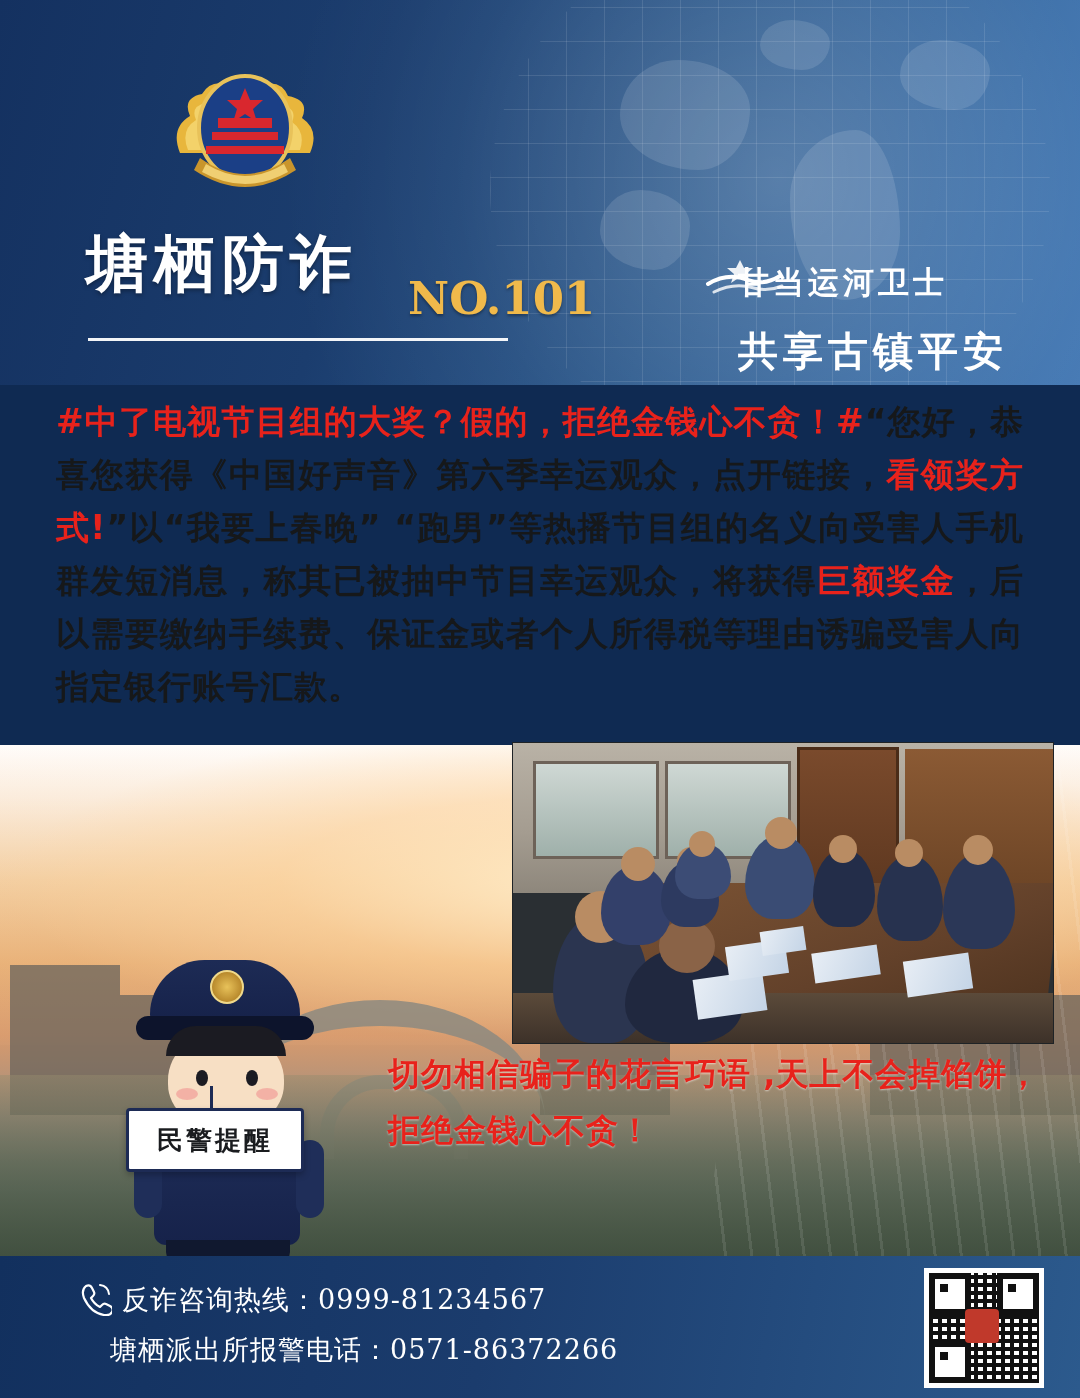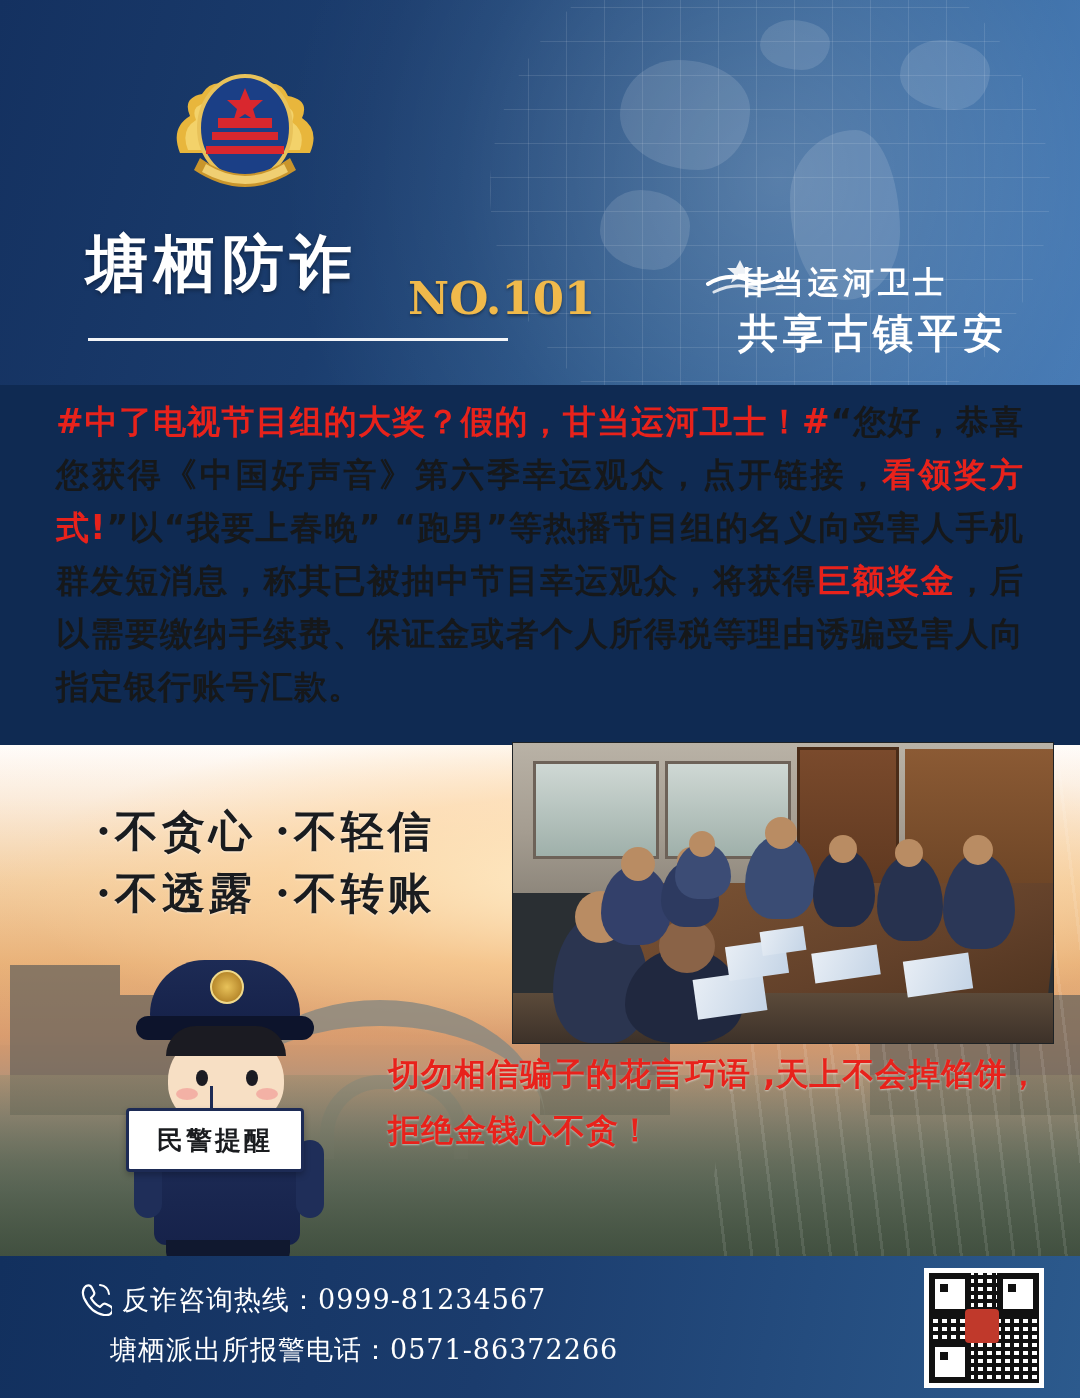--- a/index.html
+++ b/index.html
@@ -90,21 +90,21 @@
   .slogan .l1 {
     font-size: 31px;
     letter-spacing: 4px;
     font-weight: bold;
     white-space: nowrap;
   }
   .slogan .l2 {
     font-size: 40px;
     letter-spacing: 5px;
     font-weight: bold;
-    margin-top: 2px;
+    margin-top: 20px;
     white-space: nowrap;
   }
   .slogan-mark {
     position: absolute;
     right: 296px; top: 258px;
     width: 80px; height: 38px;
   }
 
   
   .main-text {
@@ -420,27 +420,23 @@
     <div class="bldg b3"></div>
     <div class="bldg b4"></div>
     <div class="bldg b5"></div>
     <div class="bridge"></div>
     <div class="bridge-arch"></div>
     <div class="water"></div>
     <div class="ray"></div>
   </div>
 
   <div class="main-text">
-    <span class="red">#中了电视节目组的大奖？假的，甘当运河卫士！#</span><span>“您好，恭喜您获得《中国好声音》第六季幸运观众，点开链接，</span><span class="red">看领奖方式!</span><span>”以“我要上春晚”  “跑男”等热播节目组的名义向受害人手机群发短消息，称其已被抽中节目幸运观众，将获得</span><span class="red">巨额奖金</span><span>，后以需要缴纳手续费、保证金或者个人所得税等理由诱骗受害人向指定银行账号汇款。</span>
-  </div>
-
-  <div class="pledge">
-    <div>·不贪心 ·不轻信</div>
-    <div>·不透露 ·不转账</div>
-  </div>
+    <span class="red">#中了电视节目组的大奖？假的，拒绝金钱心不贪！#</span><span>“您好，恭喜您获得《中国好声音》第六季幸运观众，点开链接，</span><span class="red">看领奖方式!</span><span>”以“我要上春晚”  “跑男”等热播节目组的名义向受害人手机群发短消息，称其已被抽中节目幸运观众，将获得</span><span class="red">巨额奖金</span><span>，后以需要缴纳手续费、保证金或者个人所得税等理由诱骗受害人向指定银行账号汇款。</span>
+  </div>
+
 
   <div class="photo">
     <div class="wall"></div>
     <div class="win w1"></div>
     <div class="win w2"></div>
     <div class="door"></div>
     <div class="cabinet"></div>
     <div class="table"></div>
     <div class="floor"></div>
 

